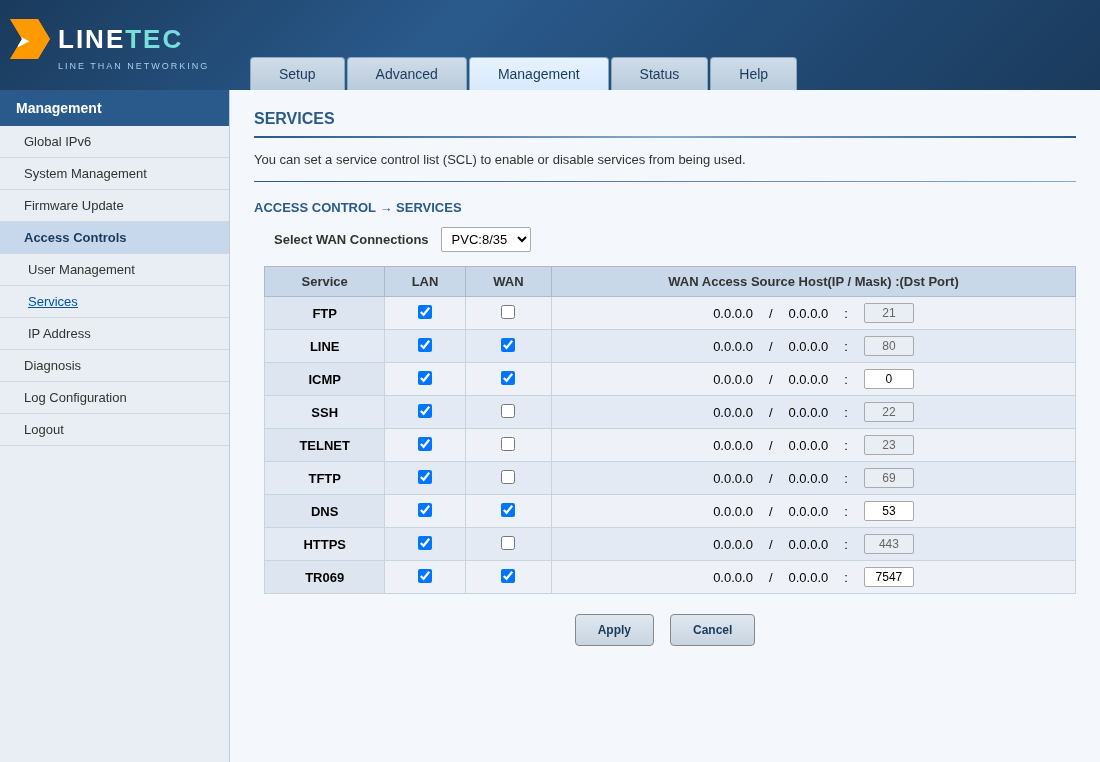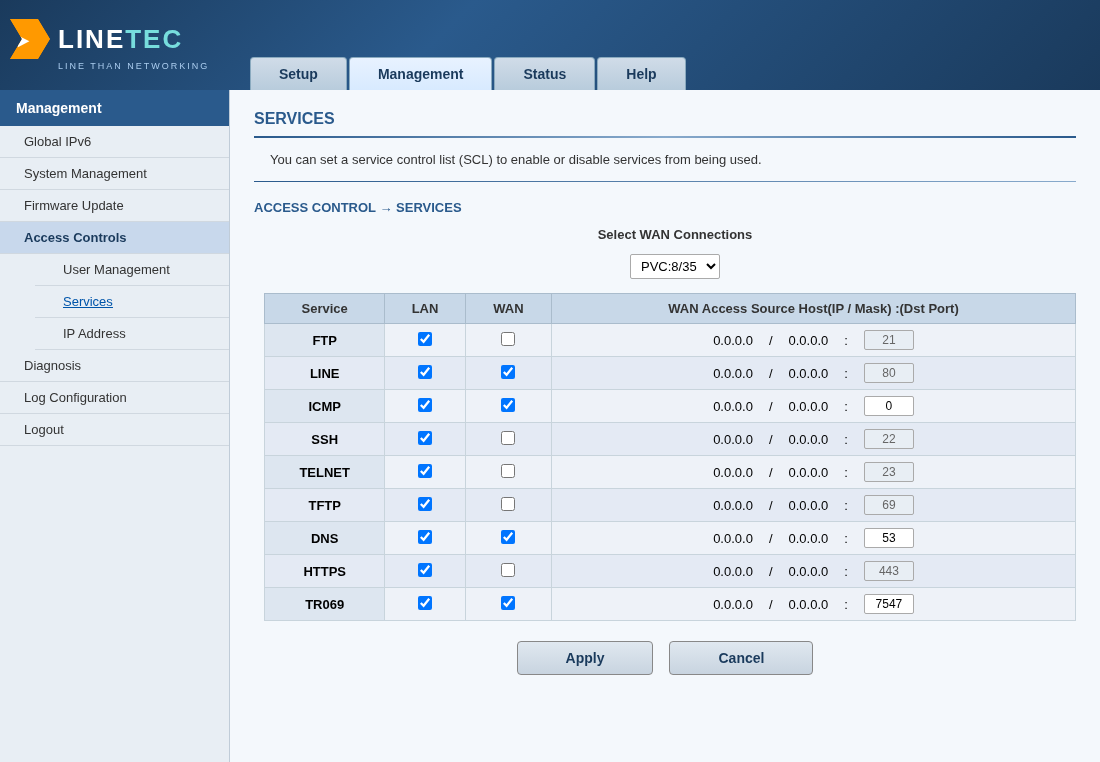--- a/index.html
+++ b/index.html
@@ -6,67 +6,67 @@
     body { font-family: Arial, sans-serif; font-size: 13px; background: #d0d8e0; width: 1100px; height: 762px; overflow: hidden; }
 
     
     #header { height: 90px; background: linear-gradient(135deg, #1a3a5c 0%, #2a5a8c 40%, #1a3a5c 100%); display: flex; align-items: center; padding: 0 10px; }
     #logo-area { width: 230px; display: flex; flex-direction: column; align-items: flex-start; justify-content: center; }
     #logo-box { display: flex; align-items: center; gap: 8px; }
     #logo-icon { width: 40px; height: 40px; background: #f90; clip-path: polygon(0 0, 70% 0, 100% 50%, 70% 100%, 0 100%, 30% 50%); display: flex; align-items: center; justify-content: center; }
 
     
     #nav-tabs { display: flex; align-items: flex-end; gap: 2px; padding-left: 10px; height: 100%; align-self: flex-end; margin-top: auto; padding-top: 40px; }
-    .nav-tab { padding: 8px 28px; background: linear-gradient(to bottom, #d0dce8, #b8ccdc); color: #1a3a5c; font-size: 14px; font-weight: bold; cursor: pointer; border-radius: 4px 4px 0 0; border: 1px solid #8aaabf; border-bottom: none; }
+    .nav-tab { padding: 8px 28px; background: linear-gradient(to bottom, #d0dce8, #b8ccdc); color: #1a3a5c; font-size: 14px; font-weight: normal; cursor: pointer; border-radius: 4px 4px 0 0; border: 1px solid #8aaabf; border-bottom: none; }
     .nav-tab.active { background: linear-gradient(to bottom, #e8f2ff, #d8eaff); color: #1a3a5c; }
 
     
     #main { display: flex; height: 672px; }
 
     
     #sidebar { width: 230px; background: #e8eef4; border-right: 1px solid #c0ccd8; }
     .sidebar-section { background: #2a5a8c; color: #fff; padding: 10px 16px; font-size: 14px; font-weight: bold; }
     .sidebar-item { padding: 8px 24px; color: #333; cursor: pointer; font-size: 13px; border-bottom: 1px solid #d0d8e0; }
     .sidebar-item.active { background: #c8d8ec; font-weight: bold; color: #1a3a5c; }
-    .sidebar-subitem { padding: 8px 28px; color: #333; cursor: pointer; font-size: 13px; border-bottom: 1px solid #d0d8e0; margin-left: 35px; }
+    .sidebar-subitem { padding: 8px 28px; color: #333; cursor: pointer; font-size: 13px; border-bottom: 1px solid #d0d8e0; }
     .sidebar-subitem.active { color: #0055aa; text-decoration: underline; }
     .sidebar-link { color: #0055aa; text-decoration: underline; }
 
     
     #content { flex: 1; background: #f4f8fc; padding: 20px 24px; overflow-y: auto; }
 
     
     .section-title { font-size: 16px; font-weight: bold; color: #2a5a8c; margin-bottom: 8px; }
     .blue-line { height: 2px; background: linear-gradient(to right, #2a5a8c, #88aacc, #2a5a8c); margin-bottom: 14px; }
-    .description { color: #333; margin-bottom: 14px; font-size: 13px; margin-left: 16px; }
+    .description { color: #333; margin-bottom: 14px; font-size: 13px; }
     .thin-blue-line { height: 1px; background: linear-gradient(to right, #2a5a8c, #88aacc); margin-bottom: 18px; }
 
     .subsection-title { font-size: 13px; font-weight: bold; color: #2a5a8c; margin-bottom: 12px; }
 
     
-    .select-row { display: flex; align-items: center; gap: 12px; margin-bottom: 14px; margin-left: 20px; flex-direction: column; }
+    .select-row { display: flex; align-items: center; gap: 12px; margin-bottom: 14px; margin-left: 20px; }
     .select-label { font-weight: bold; font-size: 13px; color: #333; }
     select { padding: 3px 6px; border: 1px solid #aaa; background: #fff; font-size: 13px; border-radius: 2px; }
 
     
     .services-table { width: 100%; border-collapse: collapse; margin-left: 10px; width: calc(100% - 10px); }
     .services-table th { background: #c8d8e8; color: #333; padding: 7px 10px; text-align: center; border: 1px solid #aabccc; font-size: 13px; font-weight: bold; }
     .services-table td { padding: 6px 10px; text-align: center; border: 1px solid #c8d4dc; font-size: 13px; background: #eef2f8; }
     .services-table tr:nth-child(even) td { background: #e4eaf4; }
     .services-table td:first-child { font-weight: bold; background: #dde6f0; margin-left: 44px; }
 
     .ip-cell { display: flex; align-items: center; justify-content: center; gap: 16px; }
     .port-input { width: 50px; padding: 2px 4px; border: 1px solid #aaa; background: #fff; text-align: center; font-size: 12px; border-radius: 2px; }
     .port-input.readonly { background: #e8eef4; color: #666; }
 
     input[type="checkbox"] { width: 14px; height: 14px; cursor: pointer; }
 
     
     .button-row { display: flex; justify-content: center; gap: 16px; margin-top: 20px; }
-    .btn { padding: 8px 48px; border: 1px solid #888; border-radius: 4px; cursor: pointer; font-size: 14px; font-weight: bold; }
+    .btn { padding: 8px 22px; border: 1px solid #888; border-radius: 4px; cursor: pointer; font-size: 12px; font-weight: bold; }
     .btn-apply { background: linear-gradient(to bottom, #e0e8f0, #c8d4e0); color: #1a3a5c; }
     .btn-cancel { background: linear-gradient(to bottom, #e0e8f0, #c8d4e0); color: #1a3a5c; }
   </style>
 </head>
 <body>
 
 <div id="header">
   <div id="logo-area">
     <div id="logo-box">
       <div id="logo-icon">
@@ -76,20 +76,21 @@
         </svg>
       </div>
       <div style="color:#fff;font-size:26px;font-weight:bold;letter-spacing:2px;">
         <span style="color:#fff;">LINE</span><span style="color:#7dd;text-align:center;">TEC</span>
       </div>
     </div>
     <div style="font-size:9px;color:#aaccee;letter-spacing:2px;margin-left:48px;margin-top:2px;">LINE THAN NETWORKING</div>
   </div>
   <div id="nav-tabs" style="display:flex;align-items:flex-end;gap:2px;padding-left:10px;margin-top:30px;align-self:flex-end;">
     <div class="nav-tab">Setup</div>
+    <div class="nav-tab">Advanced</div>
     <div class="nav-tab active">Management</div>
     <div class="nav-tab">Status</div>
     <div class="nav-tab">Help</div>
   </div>
 </div>
 
 <div id="main">
 
   <div id="sidebar">
     <div class="sidebar-section">Management</div>

